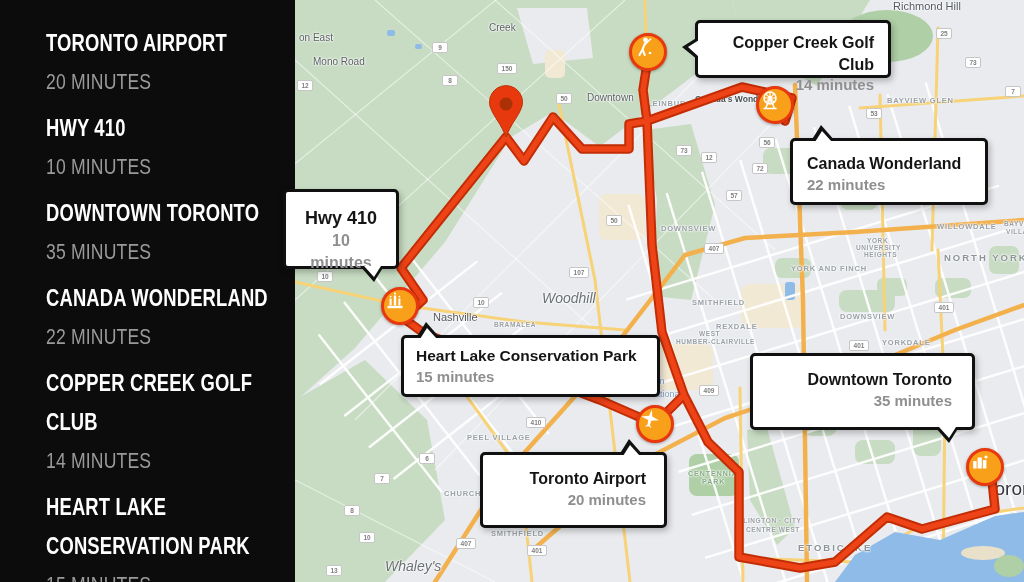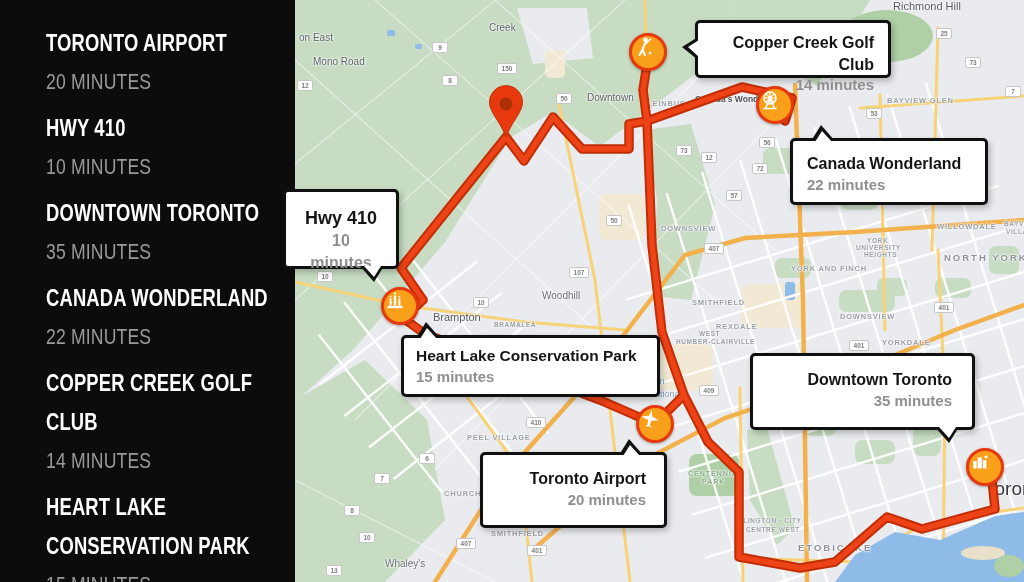--- a/index.html
+++ b/index.html
@@ -18,21 +18,21 @@
   .sb-entry{transform:scaleX(.8);transform-origin:0 0;width:310px;margin-bottom:9px;}
   .sb-name{font-size:23px;font-weight:700;line-height:39px;color:#FFFFFF;white-space:pre-line;letter-spacing:.2px;}
   .sb-time{font-size:22px;font-weight:400;line-height:37px;color:#9A9A9A;letter-spacing:.2px;}
   
   .map{position:absolute;left:295px;top:0;width:729px;height:582px;background:var(--land);overflow:hidden;}
   .map svg{position:absolute;left:0;top:0;}
   .lbl{position:absolute;white-space:nowrap;z-index:6;
        text-shadow:0 0 2px #fff,0 0 2px #fff,0 0 3px #fff;}
   .t-town{font-size:10px;color:#5B6065;}
   .t-town-lg{font-size:11px;color:#54595F;}
-  .t-town-sm{font-size:10px;color:#6B7075;}
+  .t-town-sm{font-size:14px;color:#6B7075;font-style:italic;}
   .t-district{font-size:7.5px;font-weight:700;letter-spacing:.8px;color:#9AA0A6;}
   .t-district-sm{font-size:6.5px;font-weight:700;letter-spacing:.6px;color:#9AA0A6;}
   .t-district-lg{font-size:9.5px;font-weight:700;letter-spacing:2px;color:#8D9399;}
   .t-park{font-size:7px;font-weight:700;letter-spacing:1px;color:#84A884;}
   .t-airport{font-size:9px;color:#7F9CC0;}
   .t-poi-dark{font-size:8.5px;font-weight:700;color:#4A4F54;}
   .t-city-big{font-size:19px;color:#33383D;}
   .shield{position:absolute;width:16px;height:11px;background:#fff;border:1px solid #C6C6C6;
           border-radius:2px;font-size:6.5px;font-weight:700;color:#808080;
           display:flex;align-items:center;justify-content:center;z-index:6;}
@@ -225,21 +225,21 @@
     <span class="lbl t-district" style="left:545px;top:312px">DOWNSVIEW</span>
     <span class="lbl t-district" style="left:587px;top:338px">YORKDALE</span>
     <span class="lbl t-district-sm" style="left:709px;top:220px">BAYVIE</span>
     <span class="lbl t-district-sm" style="left:711px;top:228px">VILLAG</span>
     <span class="lbl t-district" style="left:172px;top:433px">PEEL VILLAGE</span>
     <span class="lbl t-district" style="left:149px;top:489px">CHURCHVILLE</span>
     <span class="lbl t-district" style="left:196px;top:529px">SMITHFIELD</span>
     <span class="lbl t-town-sm" style="left:90px;top:558px">Whaley's</span>
     <span class="lbl t-town-sm" style="left:247px;top:290px">Woodhill</span>
     <span class="lbl t-district-sm" style="left:199px;top:321px">BRAMALEA</span>
-    <span class="lbl t-town-lg" style="left:138px;top:311px">Brampton</span>
+    <span class="lbl t-town-lg" style="left:138px;top:311px">Nashville</span>
     <span class="lbl t-park" style="left:393px;top:470px">CENTENNIAL</span>
     <span class="lbl t-park" style="left:407px;top:478px">PARK</span>
     <span class="lbl t-district-lg" style="left:503px;top:542px">ETOBICOKE</span>
     <span class="lbl t-district-sm" style="left:441px;top:517px">ISLINGTON · CITY</span>
     <span class="lbl t-district-sm" style="left:451px;top:526px">CENTRE WEST</span>
     <span class="lbl t-city-big" style="left:690px;top:478px">Toronto</span>
     <span class="lbl t-airport" style="left:330px;top:364px">Toronto</span>
     <span class="lbl t-airport" style="left:336px;top:376px">Pearson</span>
     <span class="lbl t-airport" style="left:337px;top:389px">International</span>
 

